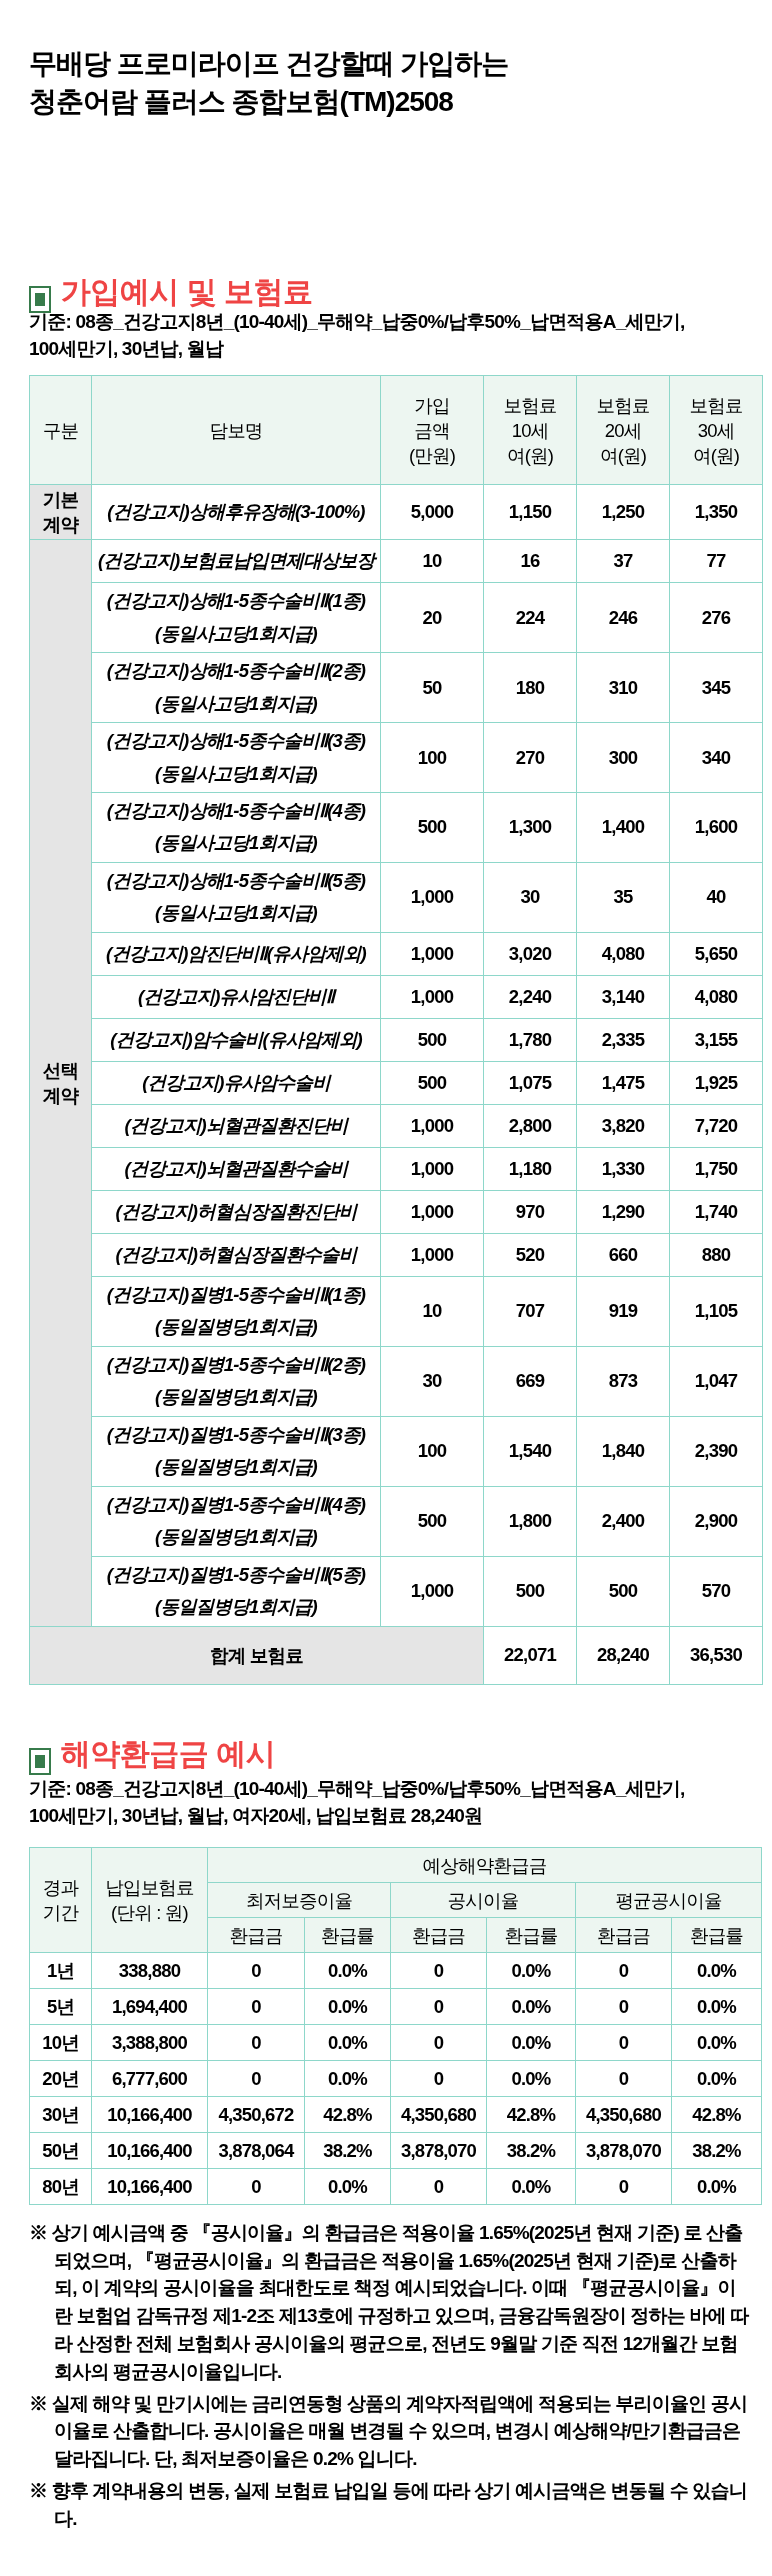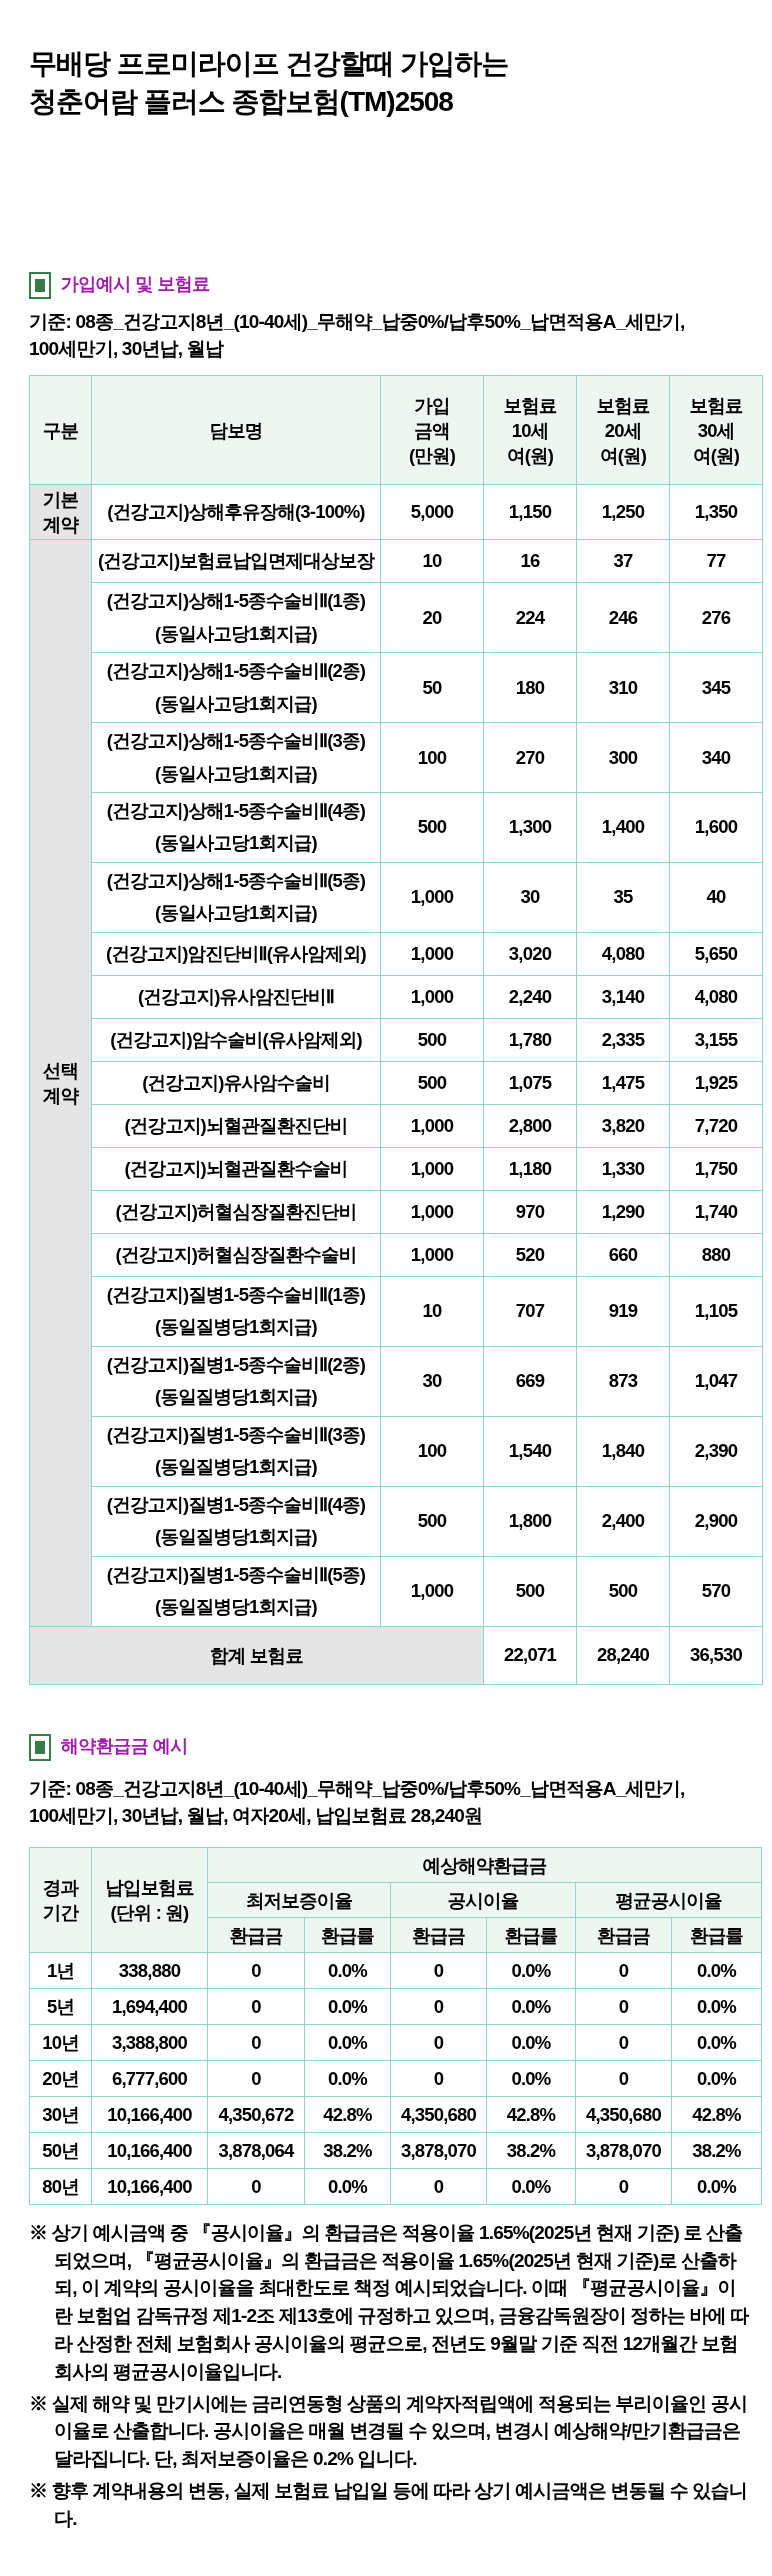--- a/index.html
+++ b/index.html
@@ -14,22 +14,22 @@
   
   #title {
     position: absolute; left: 29px; top: 45px; width: 716px;
     font-size: 28px; font-weight: 800; line-height: 1.36;
     letter-spacing: -1px; white-space: pre-line; margin: 0;
   }
 
   
   .section-head {
     position: absolute; left: 29px;
-    display: flex; align-items: flex-start; gap: 10.3px;
-    color: #a21caf; font-size: 18px; font-weight: bold; letter-spacing: -0.5px;
+    display: flex; align-items: flex-end; gap: 10.3px;
+    color: #ef4444; font-size: 30px; font-weight: bold; letter-spacing: -0.5px;
   }
   #head1 { top: 272px; }
   #head2 { top: 1734px; }
   .sq-icon {
     width: 17.5px; height: 23px; border: 2.6px solid #377b4b;
     display: inline-flex; align-items: center; justify-content: center;
     flex: 0 0 auto;
   }
   .sq-inner { width: 10.3px; height: 13.4px; background: #377b4b; }
 
@@ -46,28 +46,28 @@
   table {
     position: absolute; left: 29px;
     border-collapse: collapse; table-layout: fixed;
     font-size: 18.5px; font-weight: bold; letter-spacing: -0.8px;
   }
   th, td {
     border: 1.5px solid #8ed7ca;
     text-align: center; vertical-align: middle;
     padding: 2.1px 3.1px; overflow: hidden;
   }
-  th { background: #edf6f1; white-space: pre-line; font-weight: bold; }
+  th { background: #edf6f1; white-space: pre-line; font-weight: normal; }
   #table1 { top: 375px; width: 732px; }
   #table1 thead tr { height: 109px; }
   .r1 { height: 43px; }
   .r2 { height: 66px; padding-left: 40px; }
   .rt { height: 58px; }
   .grp { background: #e5e5e5; white-space: pre-line; }
-  .nm { white-space: pre-line; line-height: 1.75; }
+  .nm { white-space: pre-line; line-height: 1.75; font-style: italic; }
   #table2 { top: 1847px; width: 732px; }
   #table2 thead tr { height: 35px; }
   #table2 tbody tr { height: 36px; }
 
   
   #notes {
     position: absolute; left: 29px; top: 2219px; width: 723px;
     font-size: 19px; font-weight: bold; line-height: 1.46; letter-spacing: -0.8px;
   }
   .note { margin: 0 0 4.1px 0; padding-left: 25px; text-indent: -25px; }

